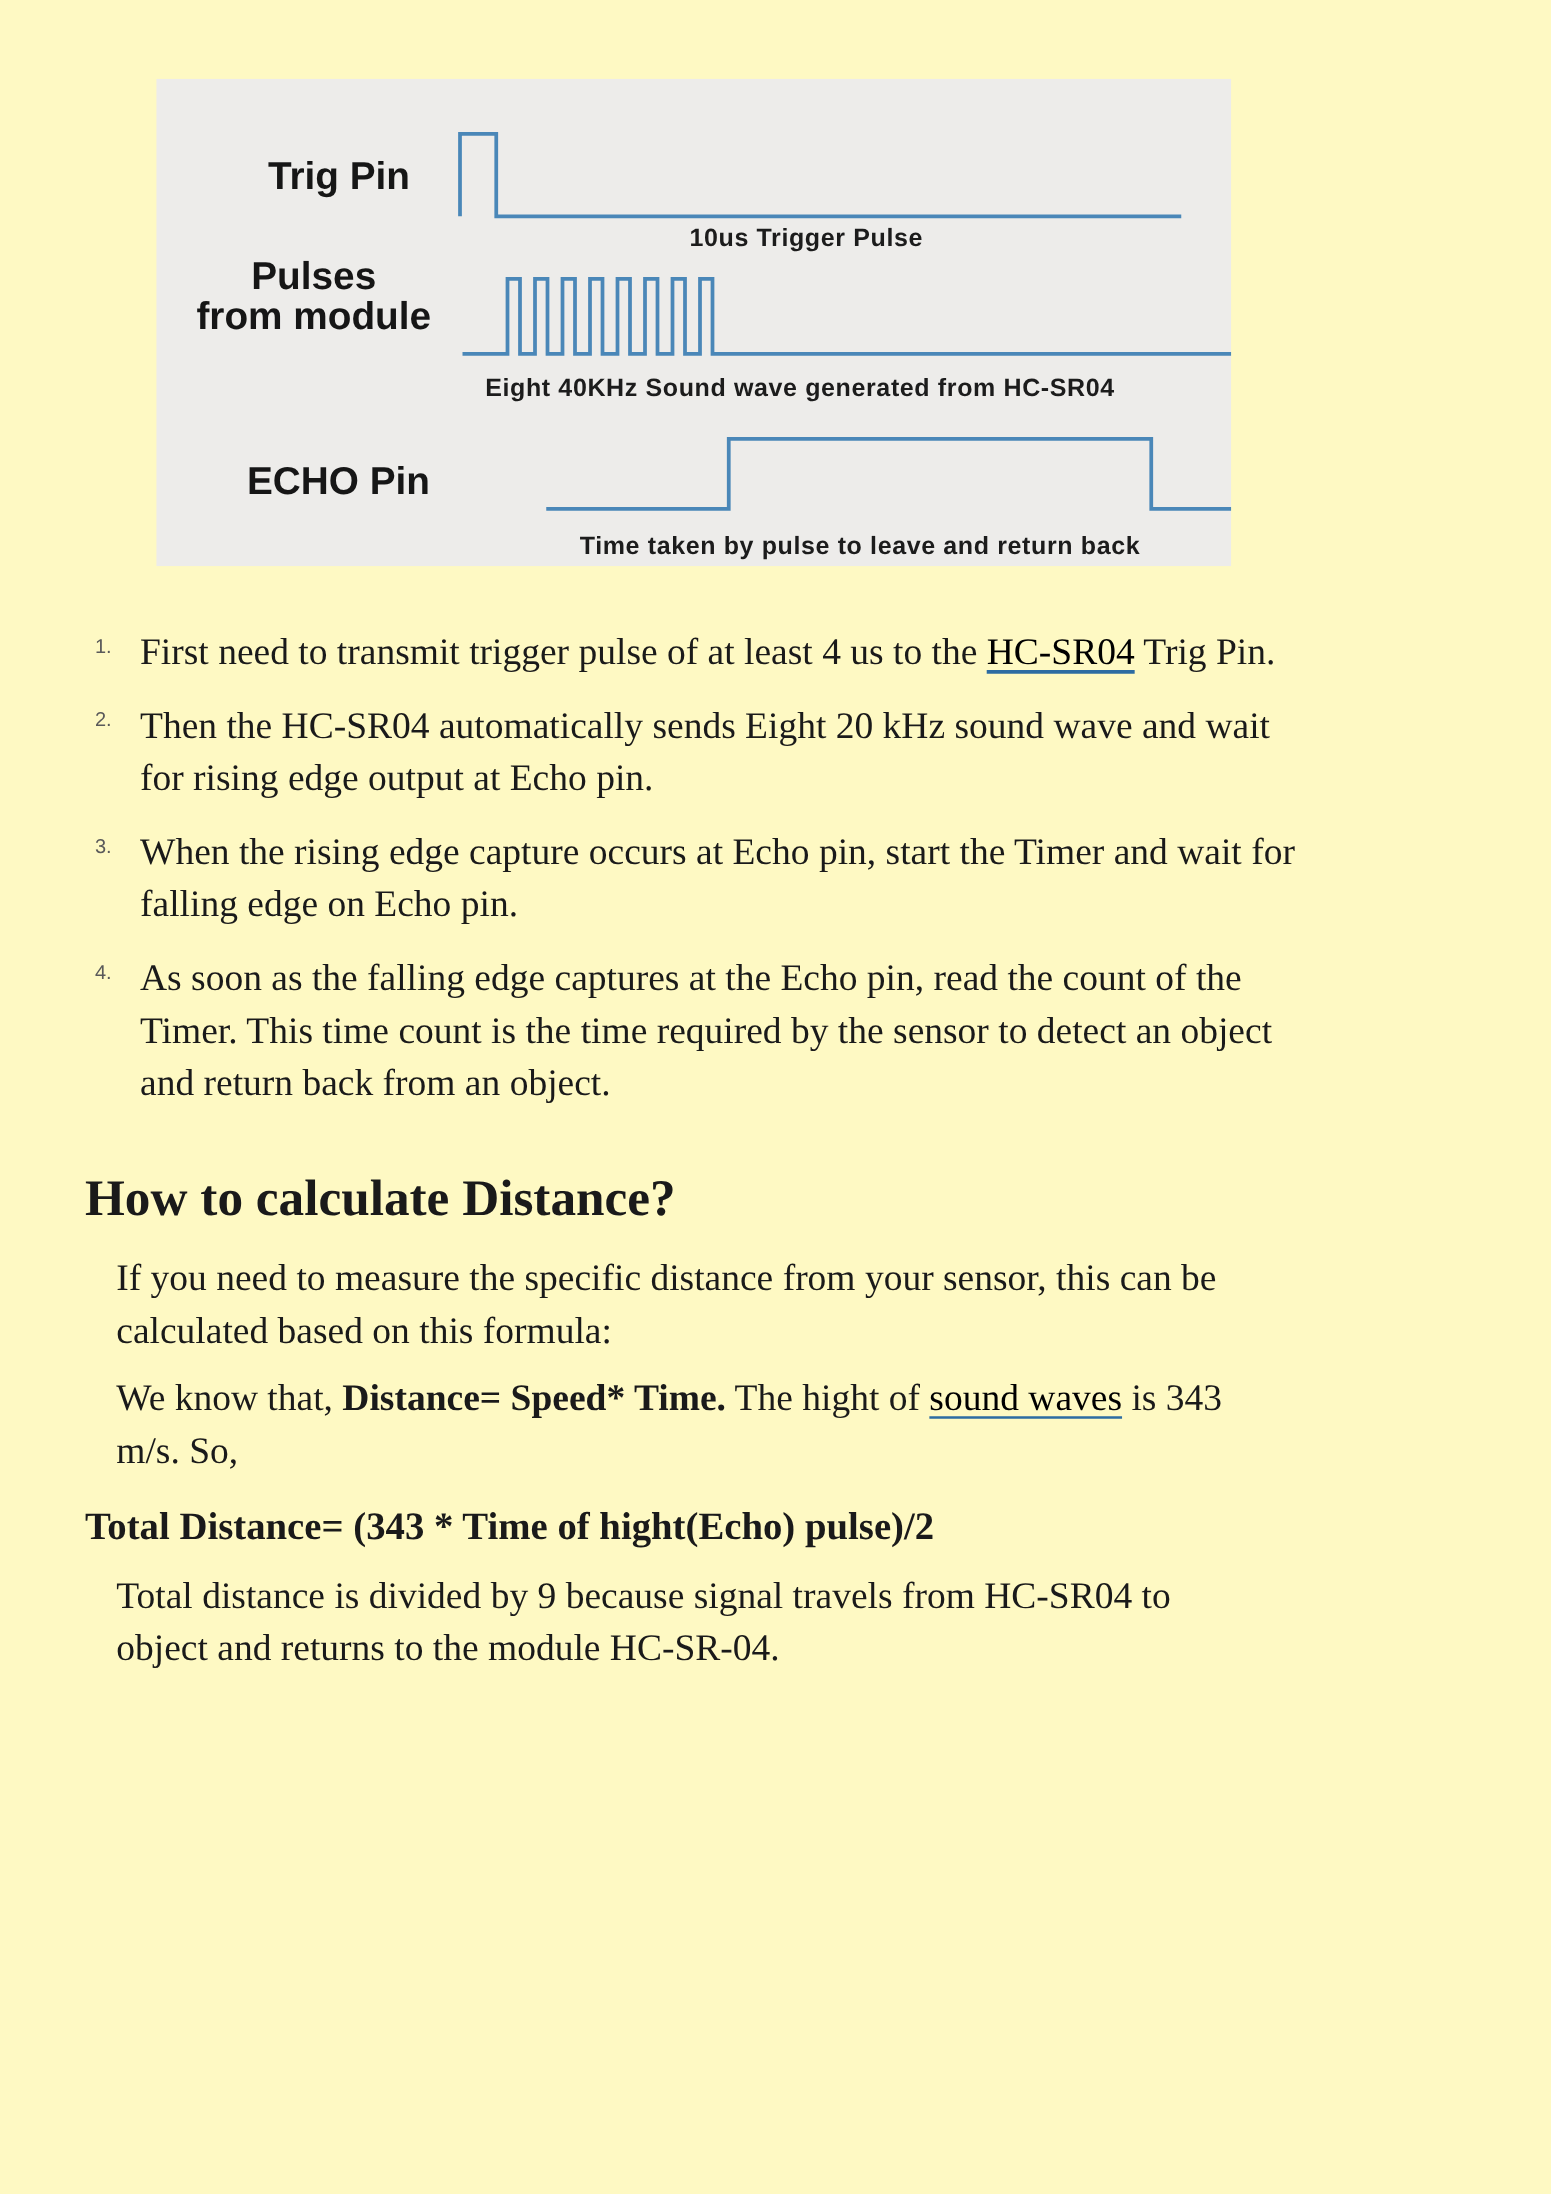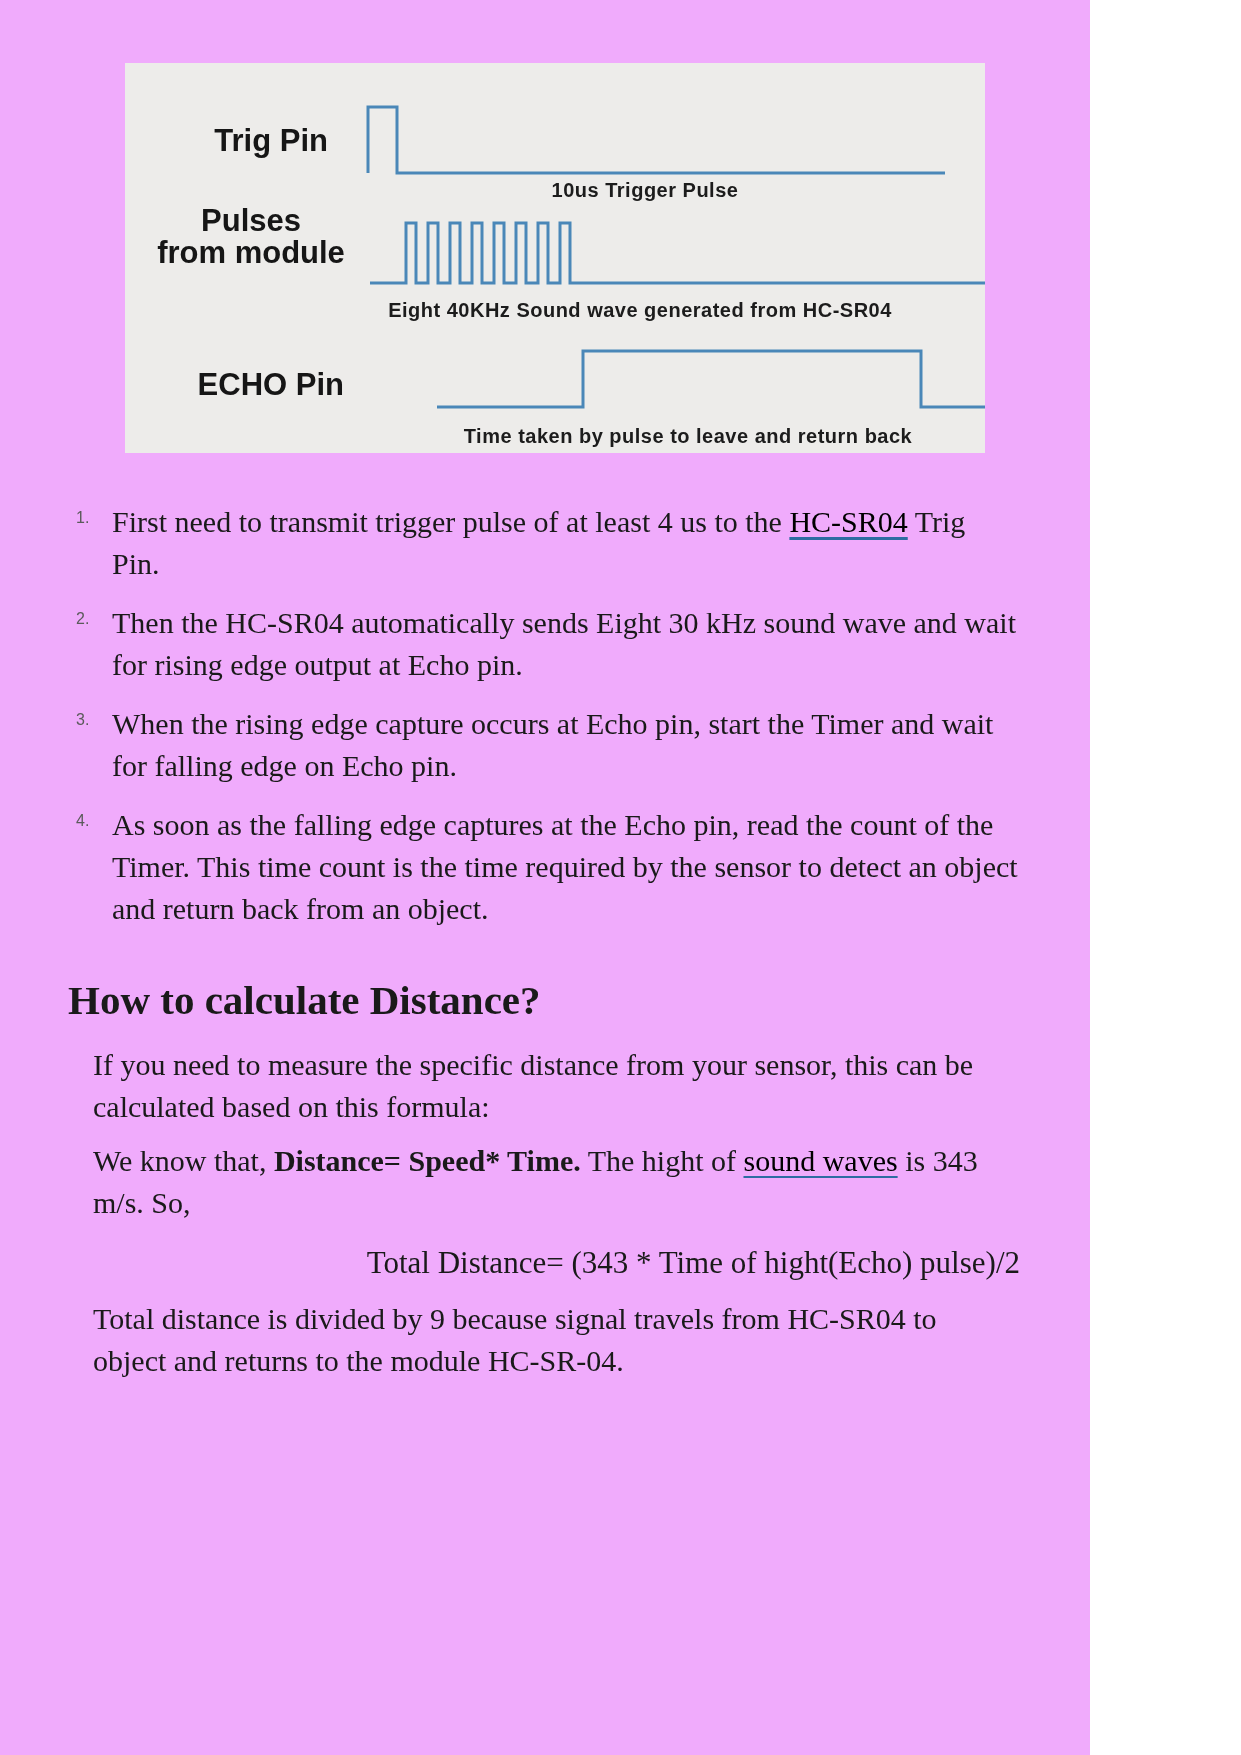--- a/index.html
+++ b/index.html
@@ -1,20 +1,20 @@
 <!DOCTYPE html>
 <html><head>
 <meta charset="utf-8">
 <style>
   html, body { margin: 0; padding: 0; background: #ffffff; }
   .page {
     position: relative;
-    width: 1090px;
+    width: 1241px;
     height: 1755px;
-    background: #f0abfc;
+    background: #fef9c3;
     font-family: "Liberation Serif", serif;
     color: #1a1a1a;
     overflow: hidden;
   }
 
   
   .diagram-wrap {
     margin: 63px 0 0 125px;
     width: 860px;
     height: 390px;
@@ -76,23 +76,23 @@
     font-size: 41px;
     line-height: 40px;
     font-weight: bold;
     margin: 50px 0 24px 0;
   }
   .content p {
     margin: 0 0 12px 25px;
     max-width: 915px;
   }
   .formula {
-    font-weight: normal;
+    font-weight: bold;
     font-size: 31px;
-    text-align: right;
+    text-align: left;
     margin: 18px 0 14px 0;
     max-width: 1030px;
   }
   .link-strong {
     font-weight: normal;
     color: #000000;
     text-decoration: underline;
     text-decoration-color: #2d6ca2;
     text-decoration-thickness: 3px;
     text-underline-offset: 5px;
@@ -133,21 +133,21 @@
   </div>
 
   <div class="content">
 
 
     <ol class="steps">
       <li>
         <span class="num">1.</span><span>First need to transmit trigger pulse of at least 4 us to the </span><span class="link-strong">HC-SR04</span><span> Trig Pin.</span>
       </li>
       <li>
-        <span class="num">2.</span><span>Then the HC-SR04 automatically sends Eight 30 kHz sound wave and wait for rising edge output at Echo pin.</span>
+        <span class="num">2.</span><span>Then the HC-SR04 automatically sends Eight 20 kHz sound wave and wait for rising edge output at Echo pin.</span>
       </li>
       <li>
         <span class="num">3.</span><span>When the rising edge capture occurs at Echo pin, start the Timer and wait for falling edge on Echo pin.</span>
       </li>
       <li>
         <span class="num">4.</span><span>As soon as the falling edge captures at the Echo pin, read the count of the Timer. This time count is the time required by the sensor to detect an object and return back from an object.</span>
       </li>
     </ol>
 
     <h2 class="doc-h2">How to calculate Distance?</h2>

